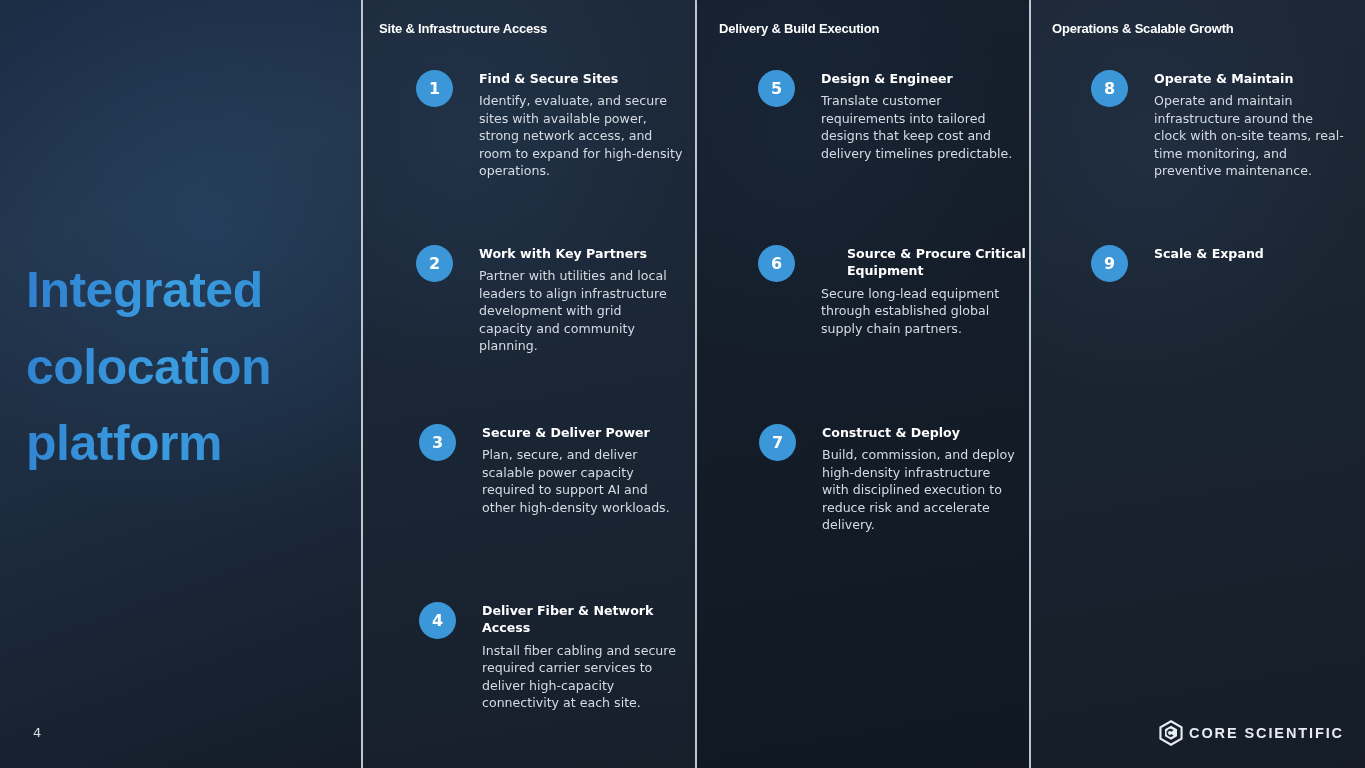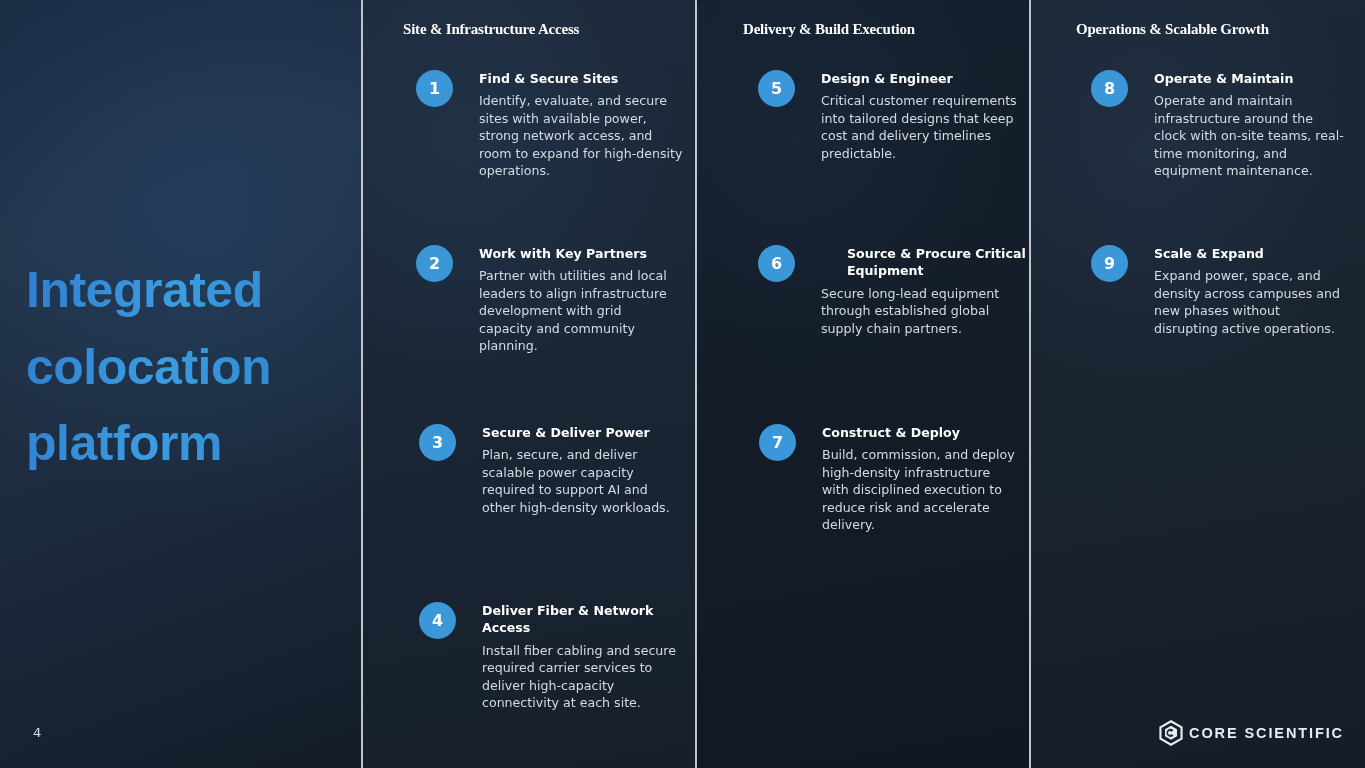--- a/index.html
+++ b/index.html
@@ -64,27 +64,26 @@
     position:absolute; top:0; width:2px; height:768px;
     background:linear-gradient(to right, rgba(190,198,208,0.85), rgba(225,230,236,0.95), rgba(190,198,208,0.85));
   }
   #sep-0 { left:361px; }
   #sep-1 { left:695px; }
   #sep-2 { left:1029px; }
 
   .col-title {
     position:absolute;
     top:21px;
-    font-size:15px;
+    font-size:13px;
     font-weight:bold;
     color:#ffffff;
     letter-spacing:-0.2px;
     white-space:nowrap;
-    font-family:Liberation Serif, serif;
-    margin-left:24px;
+    font-family:Liberation Sans, sans-serif;
   }
   #col-0 .col-title { left:17px; }
   #col-1 .col-title { left:23px; }
   #col-2 .col-title { left:22px; }
 
   
   .steps { position:absolute; left:0; top:0; width:100%; }
   .step {
     position:absolute;
     display:block;
@@ -193,21 +192,21 @@
   </div>
 
   <div class="column" id="col-1">
     <div class="col-title">Delivery &amp; Build Execution</div>
     <div class="steps">
 
       <div class="step" style="left:62px; top:70px; width:260px;">
         <div class="step-badge">5</div>
         <div class="step-body">
           <div class="step-title">Design &amp; Engineer</div>
-          <div class="step-desc" style="width:200px;">Critical customer requirements into tailored designs that keep cost and delivery timelines predictable.</div>
+          <div class="step-desc" style="width:200px;">Translate customer requirements into tailored designs that keep cost and delivery timelines predictable.</div>
         </div>
       </div>
 
       <div class="step" style="left:62px; top:245px; width:260px;">
         <div class="step-badge">6</div>
         <div class="step-body">
           <div class="step-title" style="width:185px;margin-left:26px;">Source &amp; Procure Critical Equipment</div>
           <div class="step-desc" style="width:185px; ">Secure long-lead equipment through established global supply chain partners.</div>
         </div>
       </div>
@@ -224,29 +223,28 @@
   </div>
 
   <div class="column" id="col-2">
     <div class="col-title">Operations &amp; Scalable Growth</div>
     <div class="steps">
 
       <div class="step" style="left:61px; top:70px; width:265px;">
         <div class="step-badge">8</div>
         <div class="step-body">
           <div class="step-title">Operate &amp; Maintain</div>
-          <div class="step-desc" style="width:192px;">Operate and maintain infrastructure around the clock with on-site teams, real-time monitoring, and equipment maintenance.</div>
+          <div class="step-desc" style="width:192px;">Operate and maintain infrastructure around the clock with on-site teams, real-time monitoring, and preventive maintenance.</div>
         </div>
       </div>
 
       <div class="step" style="left:61px; top:245px; width:265px;">
         <div class="step-badge">9</div>
         <div class="step-body">
           <div class="step-title">Scale &amp; Expand</div>
-          <div class="step-desc" style="width:186px;">Expand power, space, and density across campuses and new phases without disrupting active operations.</div>
         </div>
       </div>
 
     </div>
   </div>
 
   <div class="col-sep" id="sep-0"></div>
   <div class="col-sep" id="sep-1"></div>
   <div class="col-sep" id="sep-2"></div>
 

